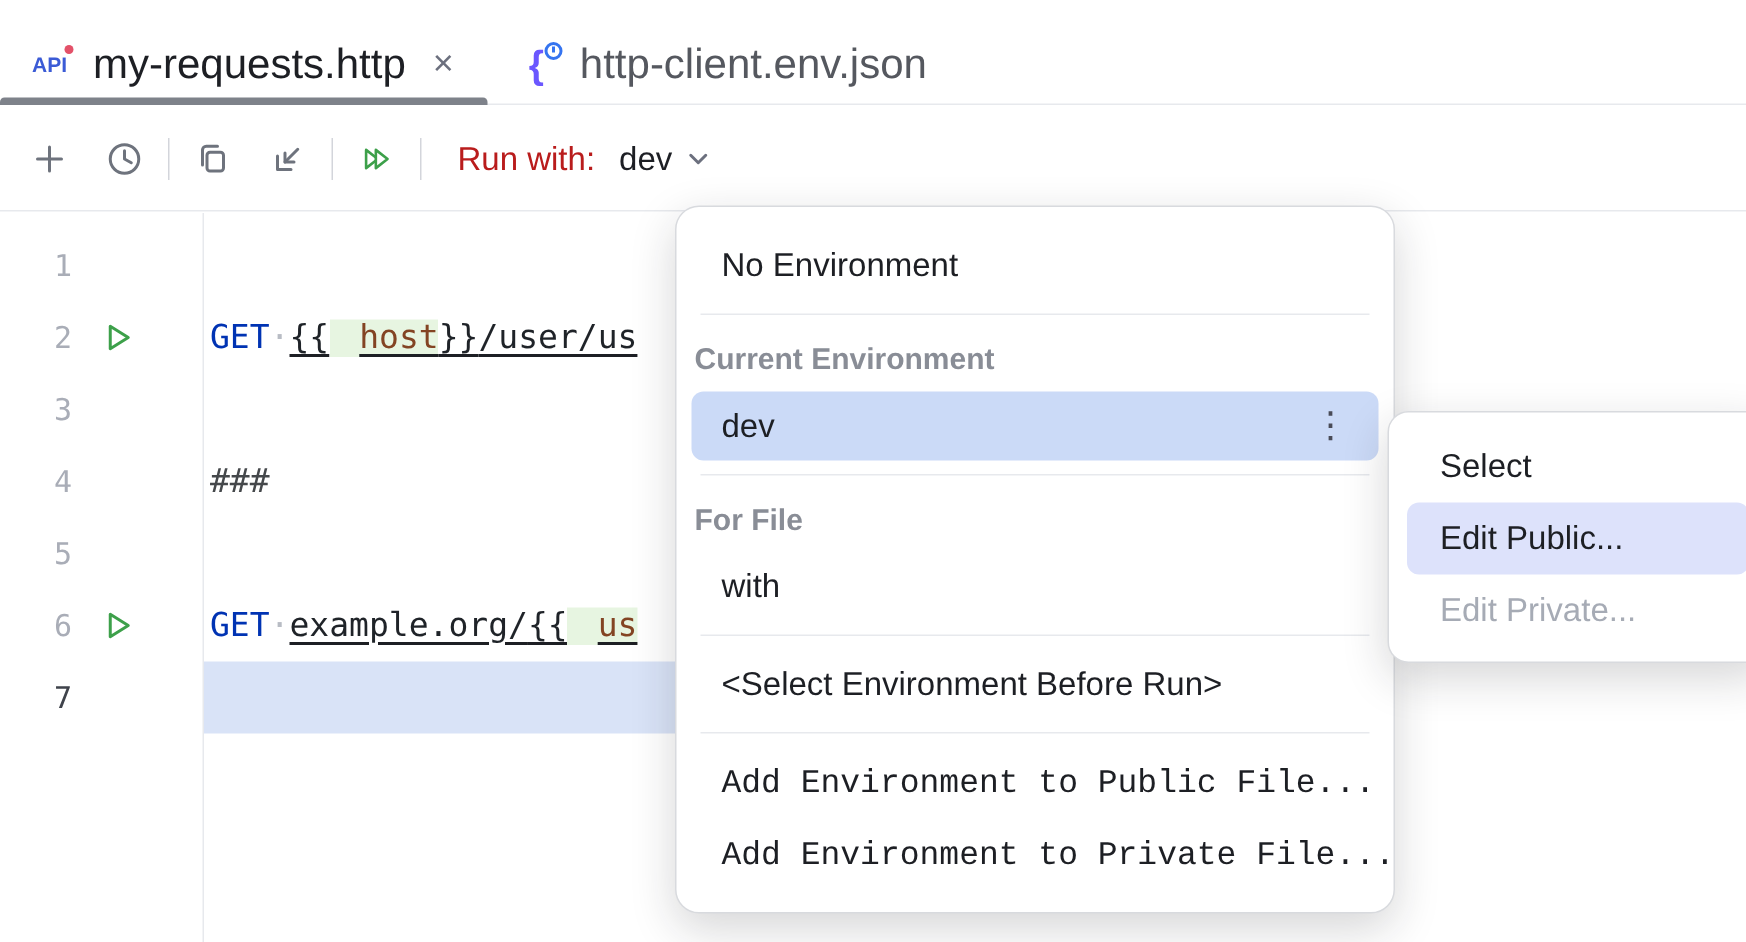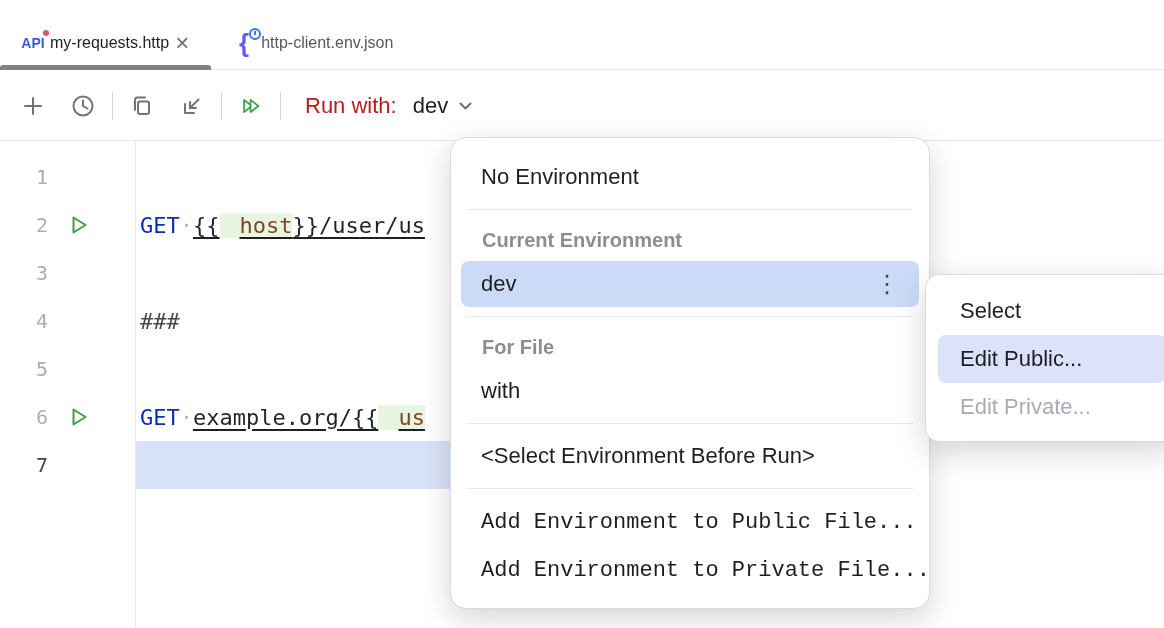--- a/index.html
+++ b/index.html
@@ -14,23 +14,23 @@
 
   
   .tabbar {
     position: absolute; left: 0; top: 0; width: 1164px; height: 70px;
     display: flex; align-items: stretch;
     border-bottom: 1px solid var(--divider, #e7e9ed);
     background: #fff;
   }
   .tab {
     position: relative; display: flex; align-items: center;
-    padding: 0 22px 0 16px; cursor: default; margin-top: 16px;
-  }
-  .tab-label { font-size: 16px; color: #1d1f24; white-space: nowrap; }
+    gap: 12px; padding: 0 22px 0 16px; cursor: default; margin-top: 16px;
+  }
+  .tab-label { font-size: 28px; color: #1d1f24; white-space: nowrap; }
   .tab.inactive .tab-label { color: #55585f; }
   .tab-close { font-size: 24px; color: #6c707e; margin-left: 6px; line-height: 1; }
   .tab-underline {
     position: absolute; left: 0; right: 0; bottom: -1px; height: 5px;
     background: var(--tab-underline, #7e828a); border-radius: 3px 3px 0 0;
   }
   .fileicon { position: relative; width: 34px; height: 30px; display: flex; align-items: center; justify-content: center; }
   .api-text { font-size: 14px; font-weight: bold; color: #3b5bd6; letter-spacing: 0; }
   .api-dot { position: absolute; top: 2px; right: 1px; width: 6px; height: 6px; border-radius: 50%; background: #e35169; }
   .brace-text { font-size: 26px; font-weight: bold; color: #6b57ff; line-height: 1; }
@@ -89,21 +89,21 @@
     height: 46px; display: flex; align-items: center; padding: 0 30px;
     font-size: 22px; color: #1d1f24; white-space: nowrap; cursor: default;
   }
   .p-item.tall { height: 48px; font-family: Liberation Mono, monospace; }
   .p-item.selected {
     margin: 0 10px; padding: 0 20px; border-radius: 8px;
     background: var(--selection-bg, #cbdaf7); justify-content: space-between;
   }
   .kebab { font-size: 24px; color: #494b57; line-height: 1; }
   .p-header {
-    height: 42px; display: flex; align-items: center; padding: 0 31px;
+    height: 42px; display: flex; align-items: center; padding: 0 12px;
     font-size: 20px; font-weight: bold; color: var(--header-gray, #898d96); white-space: nowrap;
   }
   .p-div { height: 1px; background: var(--divider, #e7e9ed); margin: 9px 16px; }
 
   .submenu { left: 925px; top: 240px; width: 254px; height: 168px; border-radius: 14px; padding: 12px 0; z-index: 12; margin-top: 34px; }
   .sm-item { height: 48px; display: flex; align-items: center; padding: 0 34px; font-size: 22px; color: #1d1f24; white-space: nowrap; }
   .sm-item.sel { margin: 0 12px; padding: 0 22px; border-radius: 8px; background: var(--submenu-selection-bg, #dde2fb); }
   .sm-item.disabled { color: var(--disabled-text, #a6abb5); }
 </style>
 </head>

